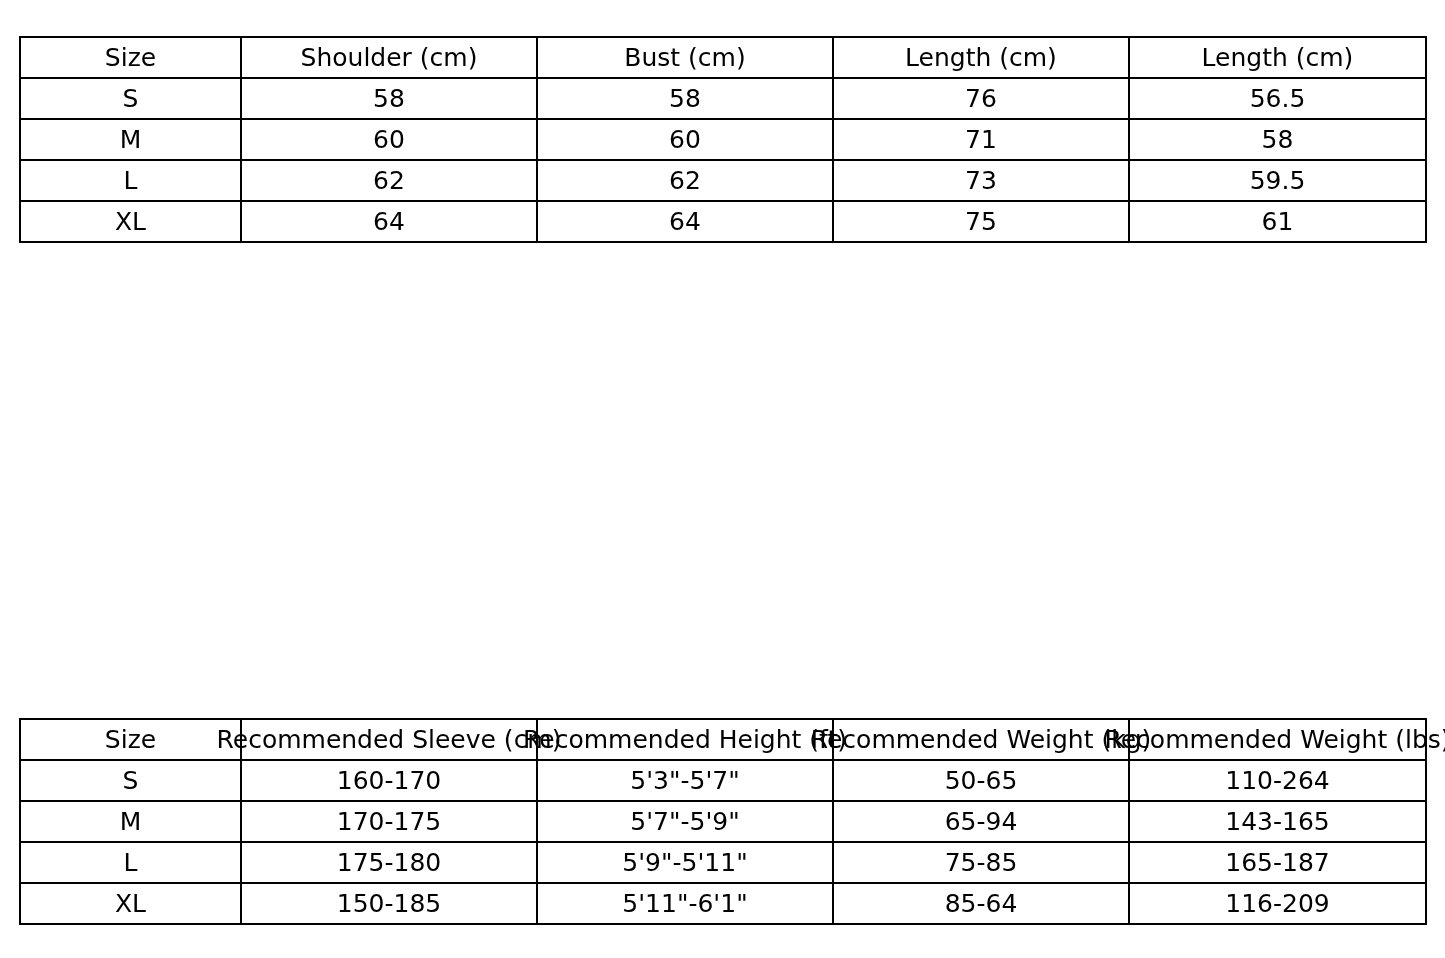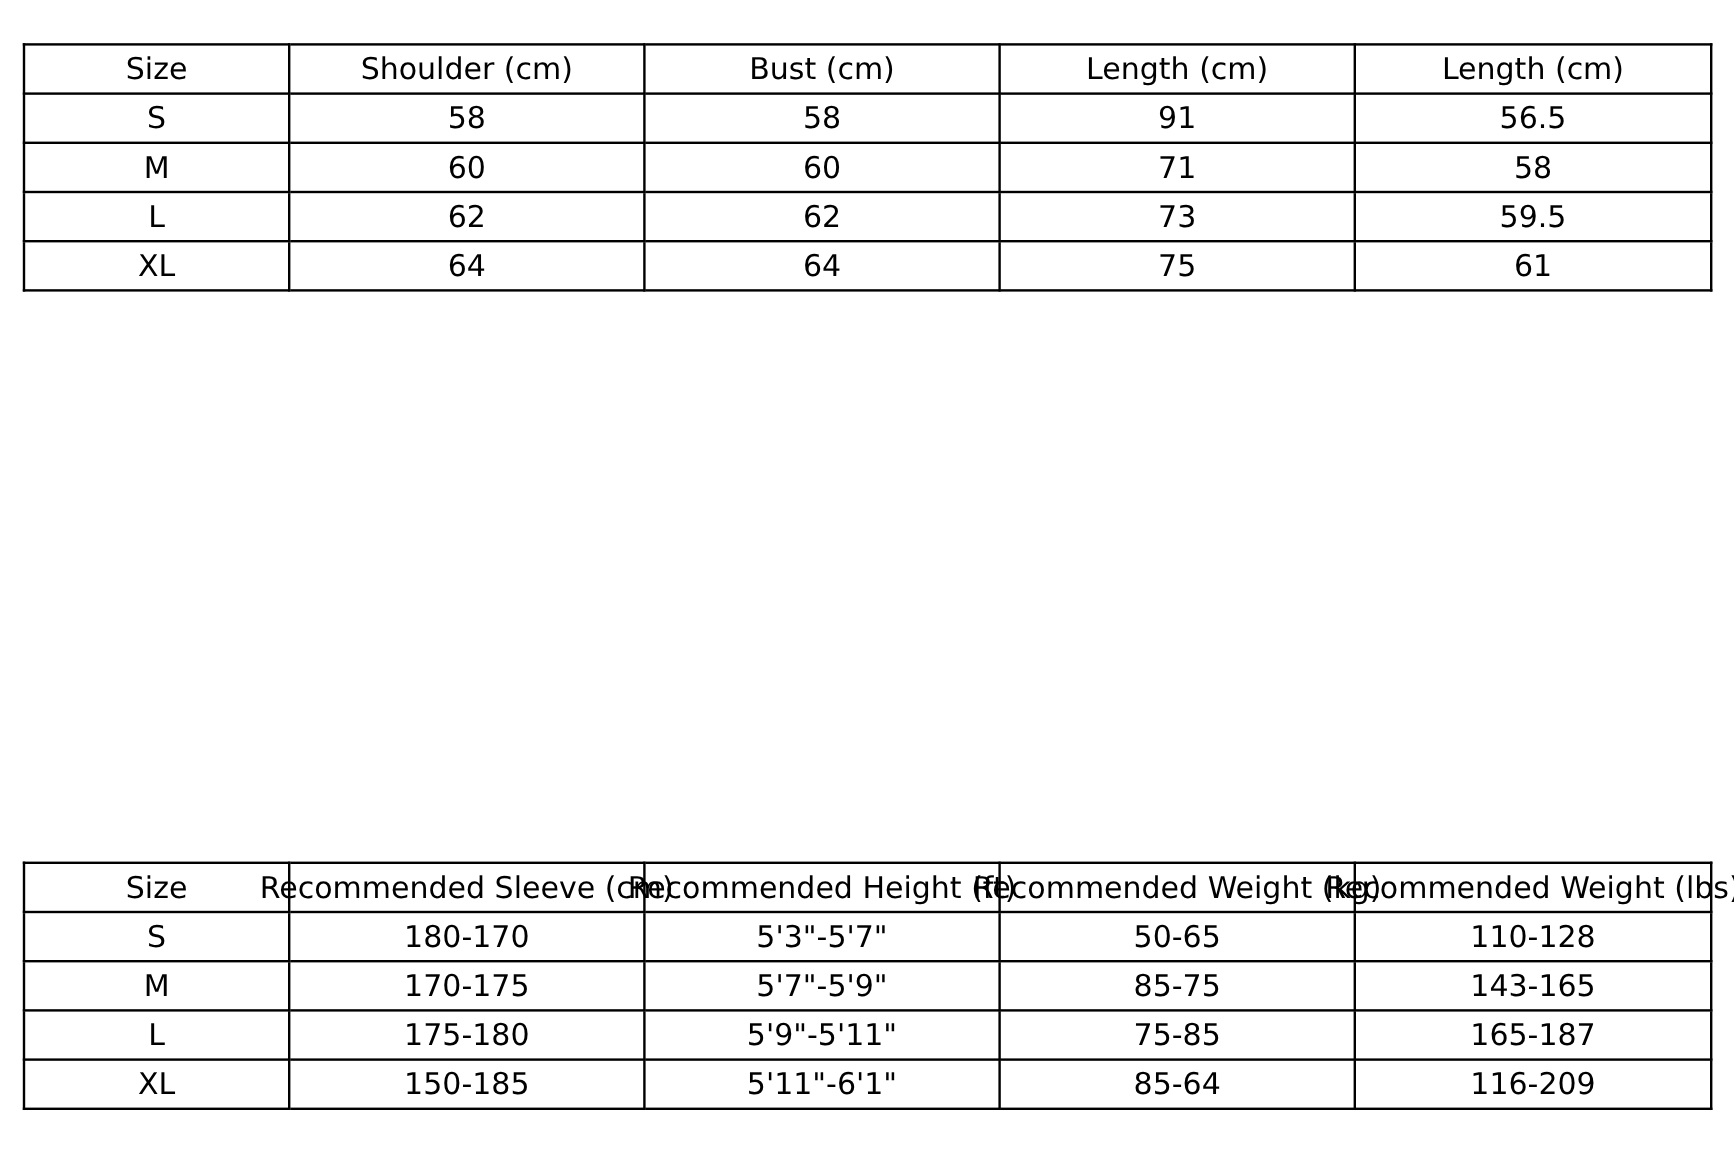--- a/index.html
+++ b/index.html
@@ -104,21 +104,21 @@
         <td>Size</td>
         <td>Shoulder (cm)</td>
         <td>Bust (cm)</td>
         <td>Length (cm)</td>
         <td>Length (cm)</td>
       </tr>
       <tr>
         <td>S</td>
         <td>58</td>
         <td>58</td>
-        <td>91</td>
+        <td>76</td>
         <td>56.5</td>
       </tr>
       <tr>
         <td>M</td>
         <td>60</td>
         <td>60</td>
         <td>71</td>
         <td>58</td>
       </tr>
       <tr>
@@ -159,30 +159,30 @@
           </td>
         <td class="wide">
             <span>Recommended Weight (kg)</span>
           </td>
         <td class="wide">
             <span>Recommended Weight (lbs)</span>
           </td>
       </tr>
       <tr>
         <td>S</td>
-        <td>180-170</td>
+        <td>160-170</td>
         <td>5'3"-5'7"</td>
         <td>50-65</td>
-        <td>110-128</td>
+        <td>110-264</td>
       </tr>
       <tr>
         <td>M</td>
         <td>170-175</td>
         <td>5'7"-5'9"</td>
-        <td>85-75</td>
+        <td>65-94</td>
         <td>143-165</td>
       </tr>
       <tr>
         <td>L</td>
         <td>175-180</td>
         <td>5'9"-5'11"</td>
         <td>75-85</td>
         <td>165-187</td>
       </tr>
       <tr>

